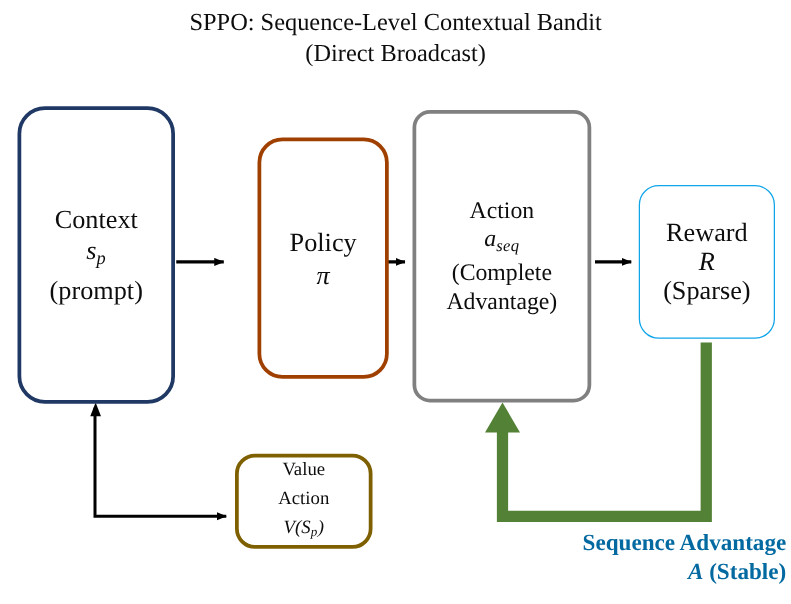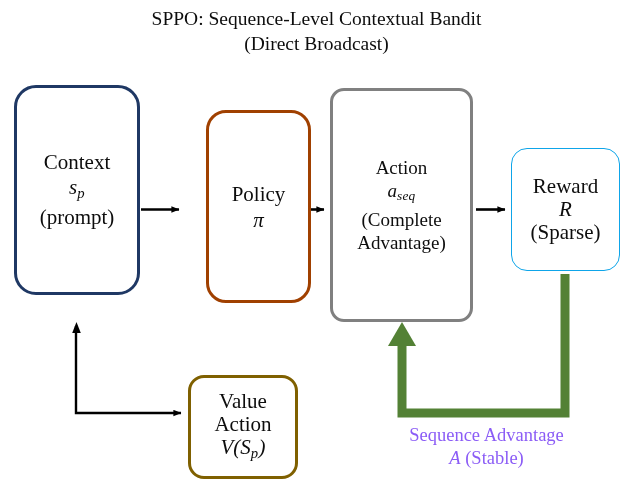--- a/index.html
+++ b/index.html
@@ -44,21 +44,21 @@
     z-index: 5;
   }
   .node .ln {
     display: block;
     white-space: nowrap;
   }
 
   
   #node-context {
     left: 14px;  top: 85px;
-    width: 126px; height: 210px;
+    width: 126px; height: 238px;
     border: 3px solid #1F3864;
     border-radius: 22px;
     font-size: 21px;
     line-height: 25px;
   }
   
   #node-policy {
     left: 186px; top: 110px;
     width: 105px; height: 193px;
     border: 3px solid #A04000;
@@ -81,26 +81,25 @@
     left: 511px; top: 148px;
     width: 109px; height: 123px;
     border: 1px solid #0ea5e9;
     border-radius: 16px;
     font-size: 21px;
     line-height: 23px;
   }
   
   #node-value {
     left: 188px; top: 363px;
-    width: 110px; height: 104px;
+    width: 110px; height: 76px;
     border: 3px solid #7F6000;
     border-radius: 16px;
-    font-size: 21px;
-    line-height: 23px;
-    margin-top: 12px;
+    font-size: 15px;
+    line-height: 23px;
   }
 
   
   .mi {
     font-style: italic;
     font-family: "Liberation Serif", "DejaVu Serif", serif;
   }
   .sub {
     font-style: italic;
     font-size: 0.70em;
@@ -115,25 +114,26 @@
     width: 633px; height: 483px;
     z-index: 2;
   }
 
   
   #green-caption {
     position: absolute;
     left: 344px;
     top: 424px;
     width: 285px;
-    text-align: center;
-    color: #8b5cf6;
+    text-align: right;
+    color: #0369a1;
     font-size: 18.5px;
     line-height: 23px;
     z-index: 6;
+    font-weight: bold;
   }
   #green-caption .ln { display: block; white-space: nowrap; }
 </style>
 </head>
 <body>
 
 <div id="canvas">
 
   <div id="title">
     <span class="ln">SPPO: Sequence-Level Contextual Bandit</span>

